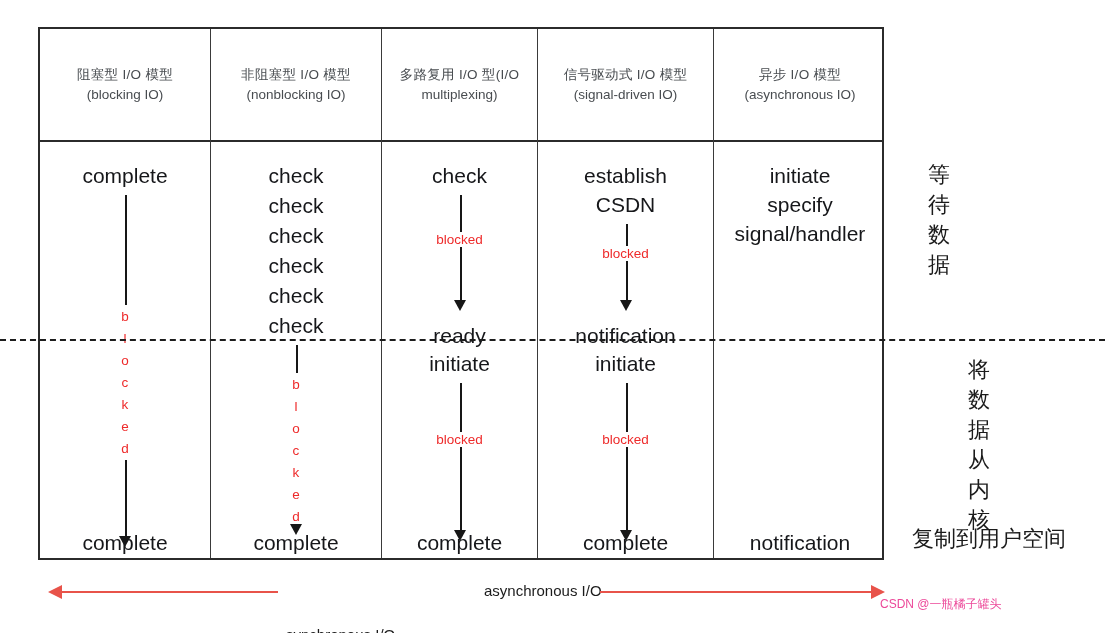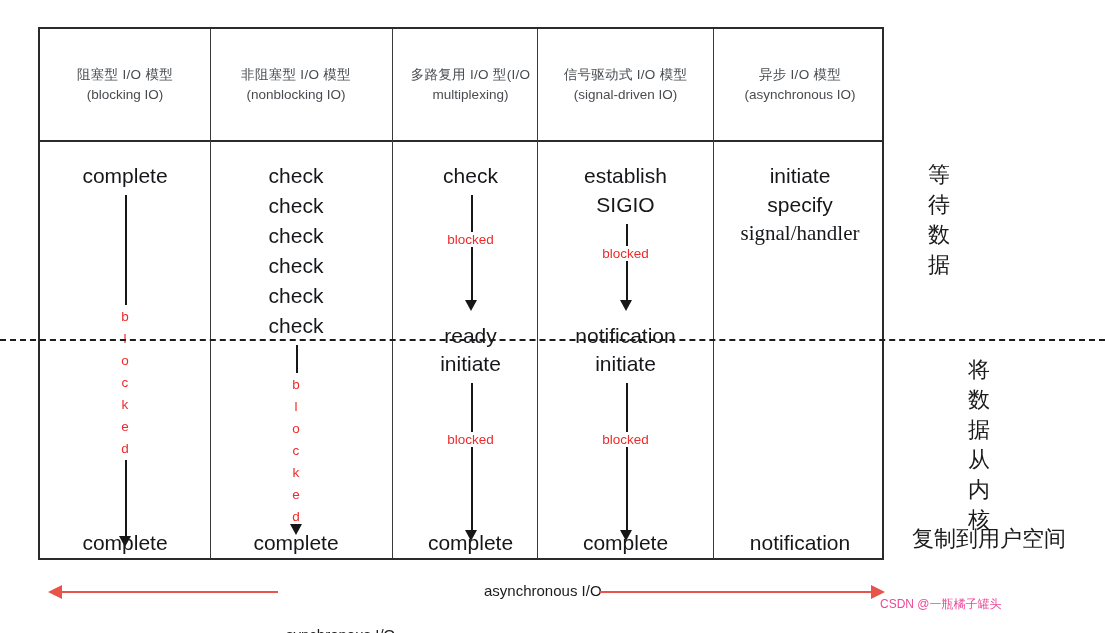--- a/index.html
+++ b/index.html
@@ -249,21 +249,21 @@
           <span>c</span>
           <span>k</span>
           <span>e</span>
           <span>d</span>
         </div>
         <div class="arrowhead" style="left:85px; top:384px;"></div>
         <div class="step" style="top:389px;">complete</div>
       </div>
     </div>
 
-    <div class="col" style="left:341px; width:156px;margin-left:11px;">
+    <div class="col" style="left:341px; width:156px;">
       <div class="col-header">
         <div class="cn">多路复用 I/O 型(I/O</div>
         <div class="en">multiplexing)</div>
       </div>
       <div class="col-body">
         <div class="step" style="top:22px;">check</div>
         <div class="arrow" style="left:78px; top:55px; height:107px;"></div>
         <div class="arrowhead" style="left:78px; top:160px;"></div>
         <div class="blocked-h" style="top:92px;">blocked</div>
         <div class="step" style="top:182px;">ready</div>
@@ -275,42 +275,42 @@
       </div>
     </div>
 
     <div class="col" style="left:497px; width:176px;">
       <div class="col-header">
         <div class="cn">信号驱动式 I/O 模型</div>
         <div class="en">(signal-driven IO)</div>
       </div>
       <div class="col-body">
         <div class="step" style="top:22px;">establish</div>
-        <div class="step" style="top:51px;">SIGIO</div>
+        <div class="step" style="top:51px;">CSDN</div>
         <div class="arrow" style="left:88px; top:84px; height:78px;"></div>
         <div class="arrowhead" style="left:88px; top:160px;"></div>
         <div class="blocked-h" style="top:106px;">blocked</div>
         <div class="step" style="top:182px;">notification</div>
         <div class="step" style="top:210px;">initiate</div>
         <div class="arrow" style="left:88px; top:243px; height:150px;"></div>
         <div class="arrowhead" style="left:88px; top:390px;"></div>
         <div class="blocked-h" style="top:292px;">blocked</div>
         <div class="step" style="top:389px;">complete</div>
       </div>
     </div>
 
     <div class="col" style="left:673px; width:173px;">
       <div class="col-header">
         <div class="cn">异步 I/O 模型</div>
         <div class="en">(asynchronous IO)</div>
       </div>
       <div class="col-body">
         <div class="step" style="top:22px;">initiate</div>
         <div class="step" style="top:51px;">specify</div>
-        <div class="step" style="top:80px;font-family:Liberation Serif, serif;">signal/handler</div>
+        <div class="step" style="top:80px;">signal/handler</div>
         <div class="step" style="top:389px;">notification</div>
       </div>
     </div>
 
   </div>
 
   <div id="dashed-divider"></div>
 
   <div class="side-vert" style="left:928px; top:160px;">
     <span>等</span>

